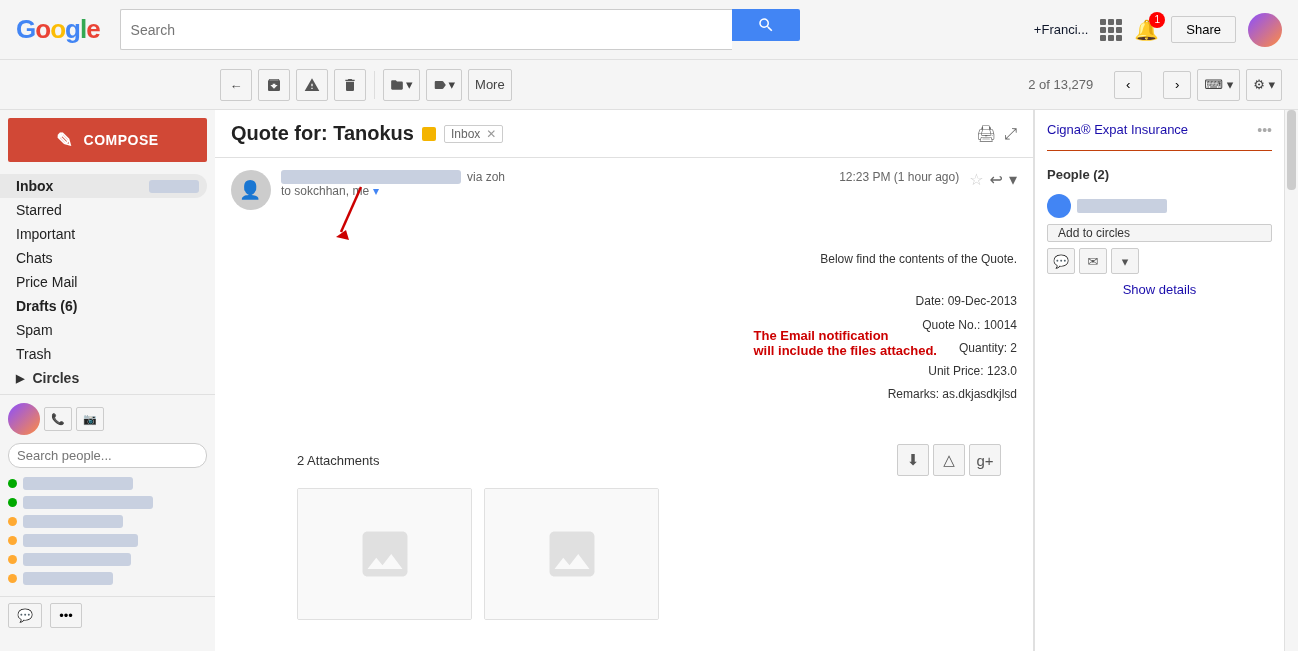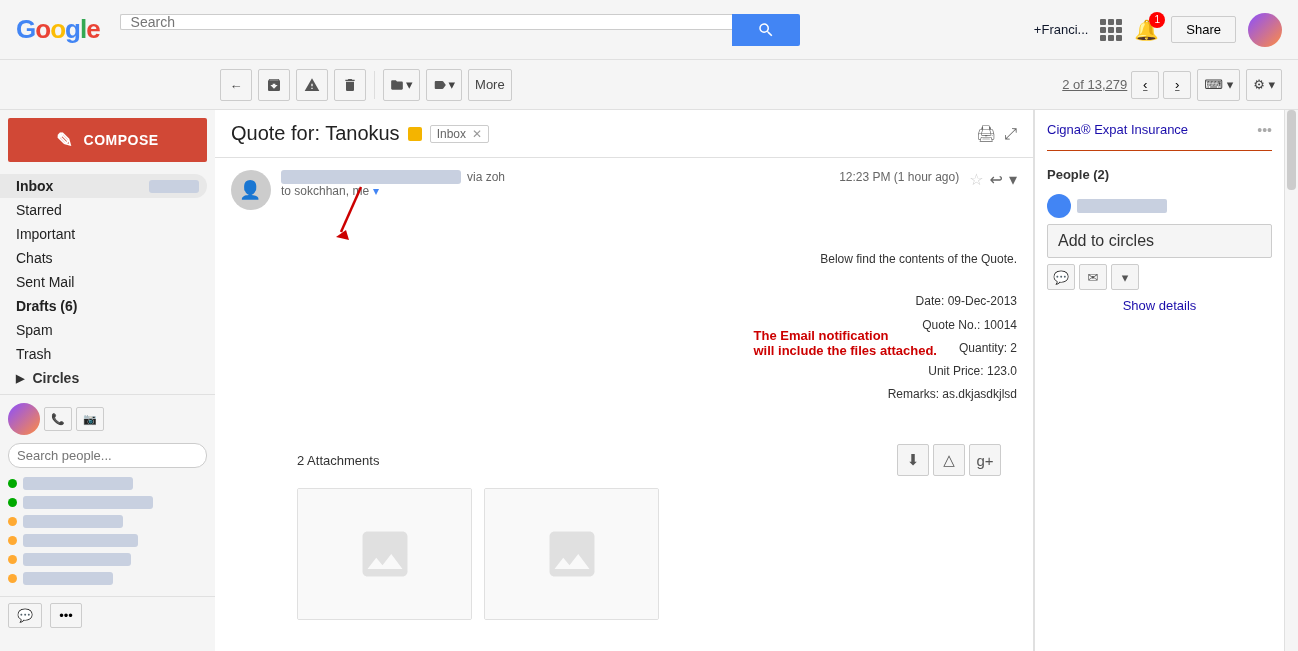--- a/index.html
+++ b/index.html
@@ -16,21 +16,21 @@
       gap: 12px;
     }
     #google-logo { font-size: 26px; font-weight: bold; letter-spacing: -1px; margin-right: 8px; }
     .g-blue { color: #4285f4; }
     .g-red { color: #ea4335; }
     .g-yellow { color: #fbbc05; }
     .g-green { color: #34a853; }
     #search-container { flex: 1; max-width: 680px; display: flex; }
     #search-input {
       flex: 1;
-      height: 16px;
+      height: 41px;
       border: 1px solid #ccc;
       border-right: none;
       padding: 0 10px;
       font-size: 14px;
       outline: none;
       border-radius: 2px 0 0 2px;
       background: white;
     }
     #search-btn {
       background: #4285f4;
@@ -83,21 +83,21 @@
       height: 32px;
       min-width: 32px;
       cursor: pointer;
       display: flex; align-items: center; justify-content: center;
       gap: 2px;
       font-size: 13px;
       padding: 0 6px;
       color: #444;
     }
     .toolbar-sep { width: 1px; background: #ddd; height: 28px; margin: 0 2px; }
-    #page-info { margin-left: auto; font-size: 13px; color: #666; display: flex; align-items: center; gap: 4px; text-decoration: underline; }
+    #page-info { margin-left: auto; font-size: 13px; color: #666; display: flex; align-items: center; gap: 21px; }
     #page-info .nav-btn {
       border: 1px solid #ccc; background: #f5f5f5; width: 28px; height: 28px;
       cursor: pointer; border-radius: 2px; display: flex; align-items: center; justify-content: center;
     }
 
     
     #main-layout { display: flex; height: calc(651px - 60px - 50px); }
 
     
     #sidebar {
@@ -162,21 +162,21 @@
       overflow-y: auto;
       border-right: 1px solid #e0e0e0;
     }
     #email-subject-bar {
       display: flex;
       align-items: center;
       padding: 12px 16px;
       border-bottom: 1px solid #e0e0e0;
       gap: 8px;
     }
-    #email-subject { font-size: 20px; color: #222; font-weight: normal; }
+    #email-subject { font-size: 20px; color: #222; font-weight: bold; }
     .inbox-badge {
       background: white;
       border: 1px solid #ccc;
       border-radius: 2px;
       font-size: 12px;
       padding: 1px 6px;
       display: flex; align-items: center; gap: 4px;
       color: #666;
       cursor: pointer;
     }
@@ -251,22 +251,22 @@
     .ad-menu { color: #aaa; cursor: pointer; font-size: 14px; }
     .people-header { font-size: 13px; font-weight: bold; color: #333; margin-bottom: 12px; }
     .person-item { margin-bottom: 12px; }
     .person-name-row { display: flex; align-items: center; gap: 6px; margin-bottom: 6px; }
     .person-avatar-small { width: 24px; height: 24px; border-radius: 50%; background: #4285f4; flex-shrink: 0; }
     .person-name-blurred { font-size: 13px; background: #c8d0e0; border-radius: 2px; height: 14px; width: 90px; }
     .add-circles-btn {
       background: #f5f5f5;
       border: 1px solid #ccc;
       border-radius: 2px;
-      padding: 7px 10px;
-      font-size: 16px;
+      padding: 1px 10px;
+      font-size: 12px;
       cursor: pointer;
       color: #333;
       width: 100%;
       text-align: left;
     }
     .person-actions { display: flex; gap: 4px; margin-top: 6px; }
     .person-action-btn { background: #f5f5f5; border: 1px solid #ccc; border-radius: 2px; width: 28px; height: 26px; cursor: pointer; display: flex; align-items: center; justify-content: center; font-size: 13px; color: #555; }
     .show-details-link { color: #1a0dab; font-size: 13px; cursor: pointer; text-decoration: none; display: block; text-align: center; margin-top: 8px; }
 
     
@@ -379,21 +379,21 @@
     <div class="nav-item">
       <span class="nav-label">Starred</span>
     </div>
     <div class="nav-item">
       <span class="nav-label">Important</span>
     </div>
     <div class="nav-item">
       <span class="nav-label">Chats</span>
     </div>
     <div class="nav-item">
-      <span class="nav-label">Sent Mail</span>
+      <span class="nav-label">Price Mail</span>
     </div>
     <div class="nav-item">
       <span class="nav-label nav-bold">Drafts (6)</span>
     </div>
     <div class="nav-item">
       <span class="nav-label">Spam</span>
     </div>
     <div class="nav-item">
       <span class="nav-label">Trash</span>
     </div>

